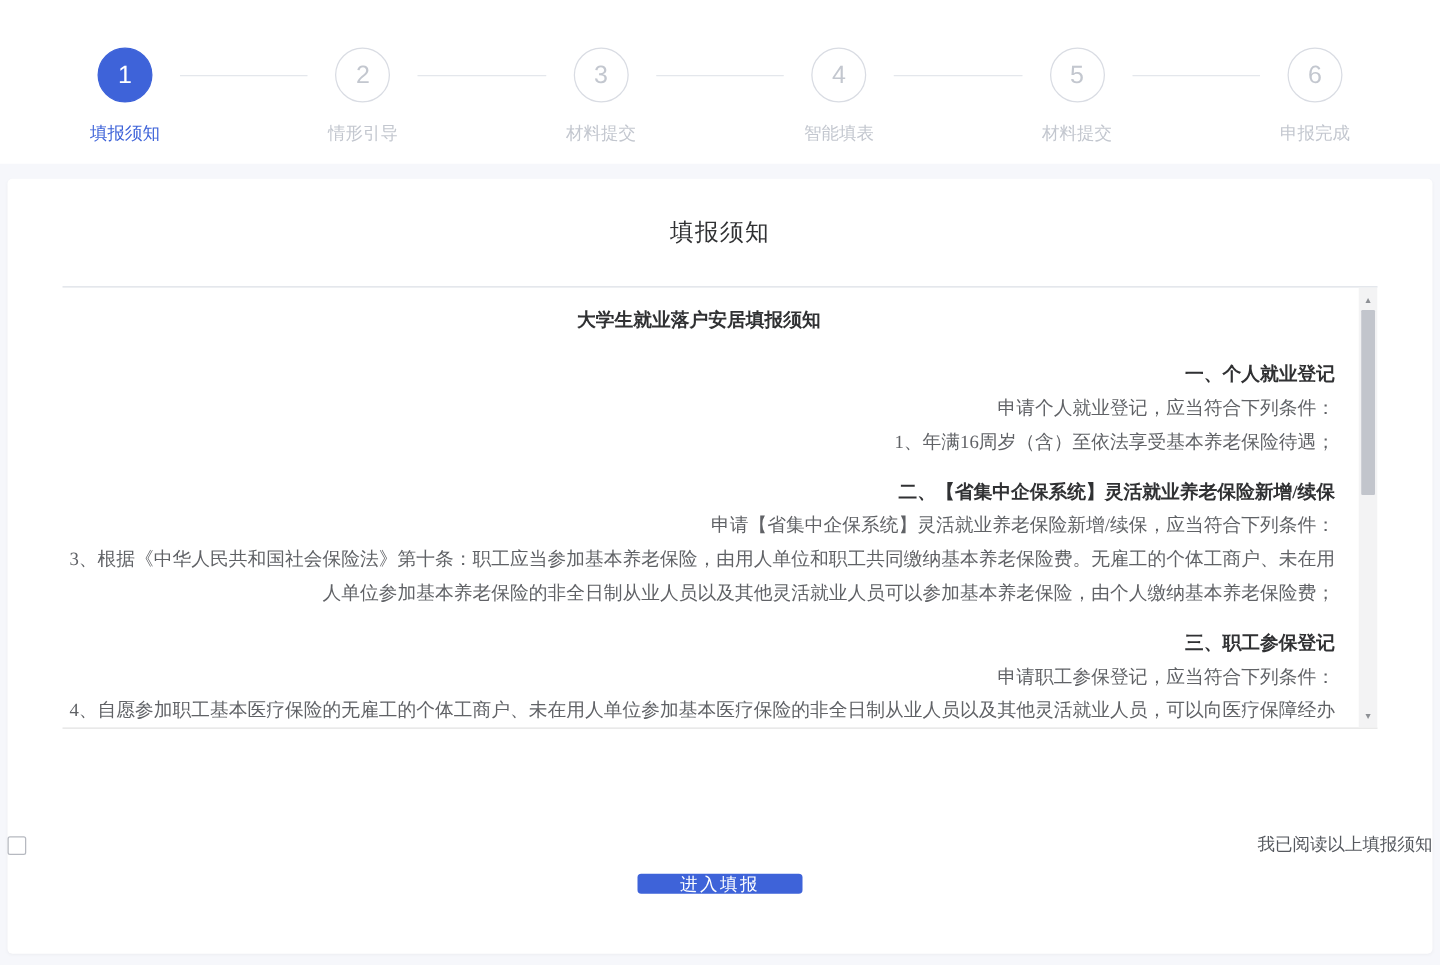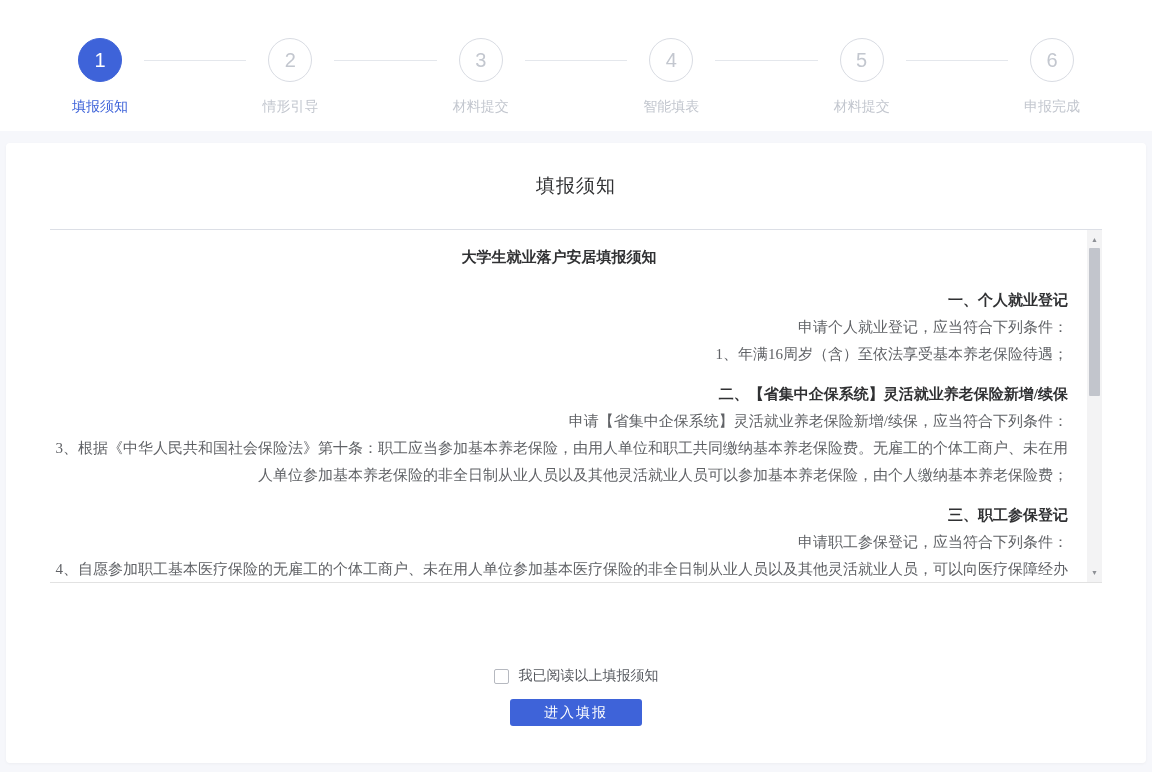--- a/index.html
+++ b/index.html
@@ -129,40 +129,40 @@
     border-radius:1px;
   }
 
   
   .agree-row {
     position:absolute;
     left:0; right:0;
     top:524px;
     display:flex;
     align-items:center;
-    justify-content:center;
+    justify-content:space-between;
     gap:10px;
   }
   .checkbox {
     width:15px; height:15px;
     border:1px solid #b6b9c0;
     border-radius:2px;
     background:#ffffff;
     cursor:pointer;
   }
   .agree-label {
     font-size:14px;
     color:#55585e;
   }
   .submit-btn {
     position:absolute;
     left:50%;
     transform:translateX(-50%);
     top:556px;
-    width:132px; height:27px;
+    width:132px; height:16px;
     background:#3e63d9;
     color:#ffffff;
     border:none;
     border-radius:3px;
     font-size:14px;
     letter-spacing:2px;
     cursor:pointer;
     font-family:inherit;
   }
 </style>

